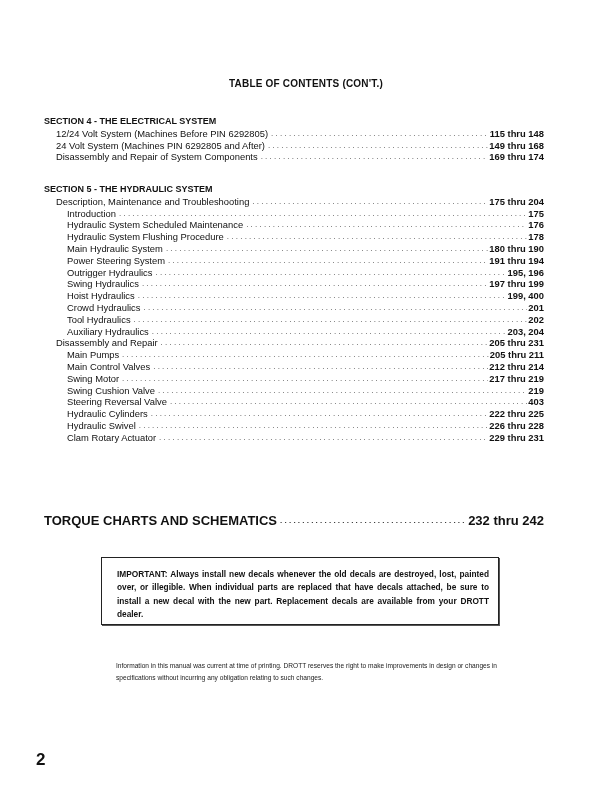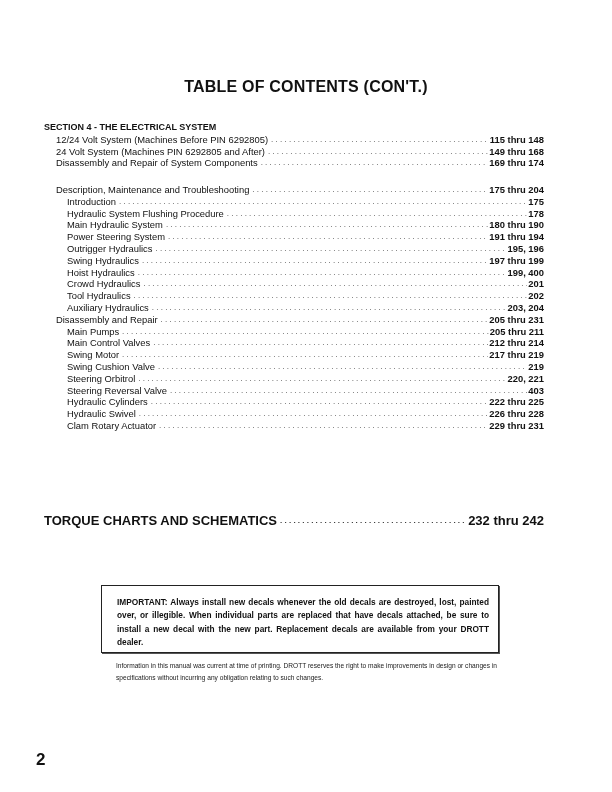--- a/index.html
+++ b/index.html
@@ -1,43 +1,43 @@
 <!DOCTYPE html>
 <html><head>
 <meta charset="utf-8">
 <style>
   html, body { margin: 0; padding: 0; background: #ffffff; }
   body { width: 612px; height: 792px; position: relative; overflow: hidden;
          font-family: "Liberation Sans", sans-serif; color: #111; }
   .title { position: absolute; top: 78px; left: 0; width: 612px; text-align: center;
-           font-size: 16px; font-weight: bold; letter-spacing: 0.2px; }
+           font-size: 10px; font-weight: bold; letter-spacing: 0.2px; }
   .toc { position: absolute; left: 44px; width: 500px; font-size: 9.4px; }
   .sec-head { font-weight: bold; font-size: 9px; height: 11.8px; line-height: 11.8px; }
   .row { display: flex; align-items: flex-start; height: 11.8px; line-height: 11.8px; white-space: nowrap; }
   .row .label { flex: 0 0 auto; padding-right: 3px; }
   .row .dots { flex: 1 1 auto; overflow: hidden; color: #333; letter-spacing: 1.6px; font-size: 8px; }
   .row .dots::before { content: ". . . . . . . . . . . . . . . . . . . . . . . . . . . . . . . . . . . . . . . . . . . . . . . . . . . . . . . . . . . . . . . . . . . . . . . . . . . . . . . . . . . . . . . . . . . . . . . . . . . . . . . . . . . . . . . . . . . . . . . . . . . . . . . . ."; letter-spacing: 0; }
   .row .page { flex: 0 0 auto; text-align: right; padding-left: 1px; font-weight: bold; }
   .lvl1 { padding-left: 12px; }
   .lvl2 { padding-left: 23px; }
   .bold { font-weight: bold; font-size: 13px; }
-  .notice { position: absolute; left: 101px; top: 585px; width: 396px; height: 66px;
+  .notice { position: absolute; left: 101px; top: 557px; width: 396px; height: 66px;
             border: 1px solid #222; box-shadow: 1px 1px 0 #555; }
   .notice p { margin: 10px 0 0 15px; width: 372px; font-size: 8.3px; font-weight: bold;
               line-height: 13.4px; text-align: justify; }
   .disclaimer { position: absolute; left: 116px; top: 660px; width: 400px;
                 font-size: 6.6px; line-height: 12px; color: #222; }
   .pagenum { position: absolute; left: 36px; top: 750px; font-size: 17px; font-weight: bold; }
 </style>
 </head>
 <body>
 
 <div class="title">TABLE OF CONTENTS (CON'T.)</div>
 
-<div class="toc" style="top:122px;">
+<div class="toc" style="top:116px;">
   <div class="sec-head">SECTION 4 - THE ELECTRICAL SYSTEM</div>
   <div id="sec0">
       <div class="row lvl1">
         <span class="label">12/24 Volt System (Machines Before PIN 6292805)</span>
         <span class="dots"></span>
         <span class="page">115 thru 148</span>
       </div>
       <div class="row lvl1">
         <span class="label">24 Volt System (Machines PIN 6292805 and After)</span>
         <span class="dots"></span>
@@ -45,30 +45,36 @@
       </div>
       <div class="row lvl1">
         <span class="label">Disassembly and Repair of System Components</span>
         <span class="dots"></span>
         <span class="page">169 thru 174</span>
       </div>
     </div>
 </div>
 
 <div class="toc" style="top:184px;">
+  <div class="sec-head">SECTION 5 - THE HYDRAULIC SYSTEM</div>
   <div id="sec1">
       <div class="row lvl1">
         <span class="label">Description, Maintenance and Troubleshooting</span>
         <span class="dots"></span>
         <span class="page">175 thru 204</span>
       </div>
       <div class="row lvl2">
         <span class="label">Introduction</span>
         <span class="dots"></span>
         <span class="page">175</span>
+      </div>
+      <div class="row lvl2">
+        <span class="label">Hydraulic System Scheduled Maintenance</span>
+        <span class="dots"></span>
+        <span class="page">176</span>
       </div>
       <div class="row lvl2">
         <span class="label">Hydraulic System Flushing Procedure</span>
         <span class="dots"></span>
         <span class="page">178</span>
       </div>
       <div class="row lvl2">
         <span class="label">Main Hydraulic System</span>
         <span class="dots"></span>
         <span class="page">180 thru 190</span>
@@ -127,25 +133,20 @@
         <span class="label">Swing Motor</span>
         <span class="dots"></span>
         <span class="page">217 thru 219</span>
       </div>
       <div class="row lvl2">
         <span class="label">Swing Cushion Valve</span>
         <span class="dots"></span>
         <span class="page">219</span>
       </div>
       <div class="row lvl2">
-        <span class="label">Steering Orbitrol</span>
-        <span class="dots"></span>
-        <span class="page">220, 221</span>
-      </div>
-      <div class="row lvl2">
         <span class="label">Steering Reversal Valve</span>
         <span class="dots"></span>
         <span class="page">403</span>
       </div>
       <div class="row lvl2">
         <span class="label">Hydraulic Cylinders</span>
         <span class="dots"></span>
         <span class="page">222 thru 225</span>
       </div>
       <div class="row lvl2">

